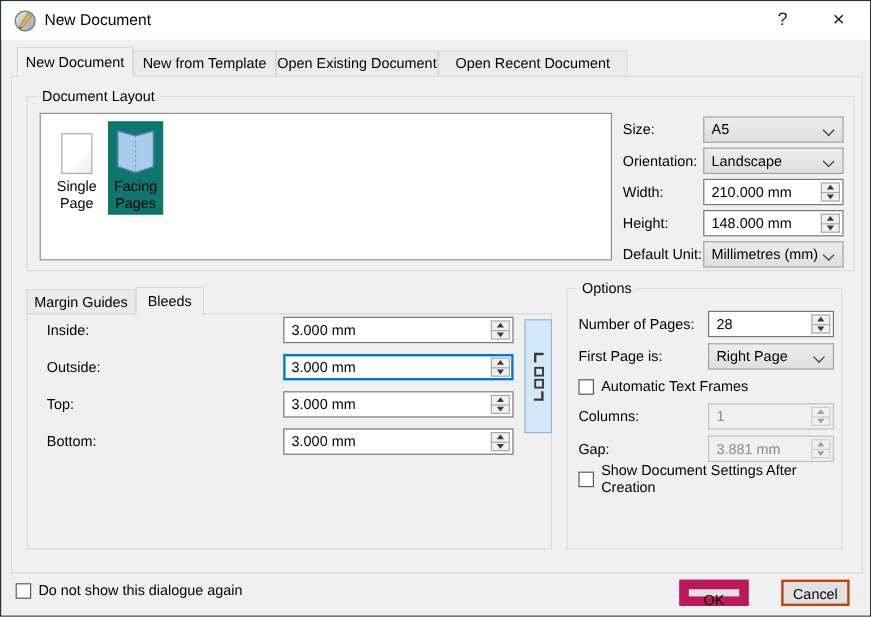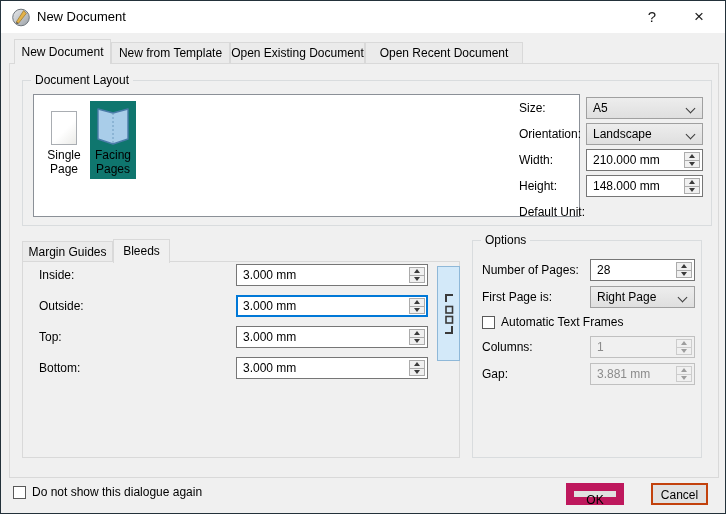--- a/index.html
+++ b/index.html
@@ -19,21 +19,21 @@
   .tb-close{left:676px;width:44px;font-size:17px;}
   
   .tab{position:absolute;text-align:center;background:#ebebeb;border:1px solid #d9d9d9;border-bottom:none;top:41px;height:21px;line-height:20px;z-index:1;}
   .tab.active{top:38px;height:25px;line-height:24px;background:#f0f0f0;z-index:3;}
   
   .panel{position:absolute;left:8px;top:62px;width:710px;height:415px;background:#f0f0f0;border:1px solid #d9d9d9;z-index:2;}
   
   .group{position:absolute;border:1px solid #d9dcde;padding-left:23px;}
   .group-label{position:absolute;top:-9px;left:8px;background:#f0f0f0;padding:0 4px;line-height:16px;}
   
-  .layout-list{position:absolute;left:10px;top:13px;width:547px;height:123px;background:#ffffff;border:1px solid #8b9097;display:flex;align-items:flex-start;padding:6px 0 0 7px;gap:3px;}
+  .layout-list{position:absolute;left:10px;top:13px;width:477px;height:123px;background:#ffffff;border:1px solid #8b9097;display:flex;align-items:flex-start;padding:6px 0 0 7px;gap:3px;}
   .layout-item{width:46px;text-align:center;padding:2px 1px 3px 1px;}
   .layout-item.selected{background:#0f766e;}
   .icon-holder{height:42px;display:flex;align-items:flex-end;justify-content:center;margin-bottom:3px;}
   .page-icon{width:26px;height:34px;background:linear-gradient(135deg,#ffffff 55%,#ebebe8 100%);border:1px solid #a9adb2;}
   .item-label{line-height:14px;}
   
   .form-label{position:absolute;line-height:22px;white-space:nowrap;}
   .combo{position:absolute;height:22px;background:linear-gradient(180deg,#ededed,#dfdfdf);border:1px solid #a0a0a0;line-height:20px;padding-left:6px;}
   .chev{position:absolute;right:8px;top:7px;width:7px;height:7px;border-right:1.4px solid #3c3c3c;border-bottom:1.4px solid #3c3c3c;transform:rotate(45deg);}
   .spinfield{position:absolute;height:22px;background:#ffffff;border:1px solid #767676;line-height:20px;padding-left:6px;}
@@ -146,20 +146,24 @@
             <span class="sb up">
               <i class="tri-up"></i>
             </span>
             <span class="sb dn">
               <i class="tri-dn"></i>
             </span>
           </span>
       </div>
 
       <span class="form-label" style="left:496px;top:120px;">Default Unit:</span>
+      <div class="combo" style="left:563px;top:120px;width:117px;">
+        <span>Millimetres (mm)</span>
+        <span class="chev"></span>
+      </div>
     </div>
 
     <div class="mtab" style="left:12px;width:91px;">Margin Guides</div>
     <div class="mtab active" style="left:103px;width:57px;">Bleeds</div>
 
     <div class="bleeds-panel">
       <span class="form-label" style="left:16px;top:2px;">Inside:</span>
       <div class="spinfield" style="left:213px;top:2px;width:192px;">
         <span>3.000 mm</span>
         <span class="spinbtn">
@@ -267,20 +271,24 @@
         <span class="spinbtn">
             <span class="sb up">
               <i class="tri-up"></i>
             </span>
             <span class="sb dn">
               <i class="tri-dn"></i>
             </span>
           </span>
       </div>
 
+      <div class="cb-row" style="left:9px;top:150px;">
+        <span class="cb-box"></span>
+        <span>Show Document Settings After Creation</span>
+      </div>
     </div>
   </div>
 
   <div class="cb-row" style="left:12px;top:483px;">
     <span class="cb-box"></span>
     <span>Do not show this dialogue again</span>
   </div>
   <div class="btn default" style="left:565px;top:482px;width:58px;">OK</div>
   <div class="btn" style="left:650px;top:482px;width:57px;">Cancel</div>
 

